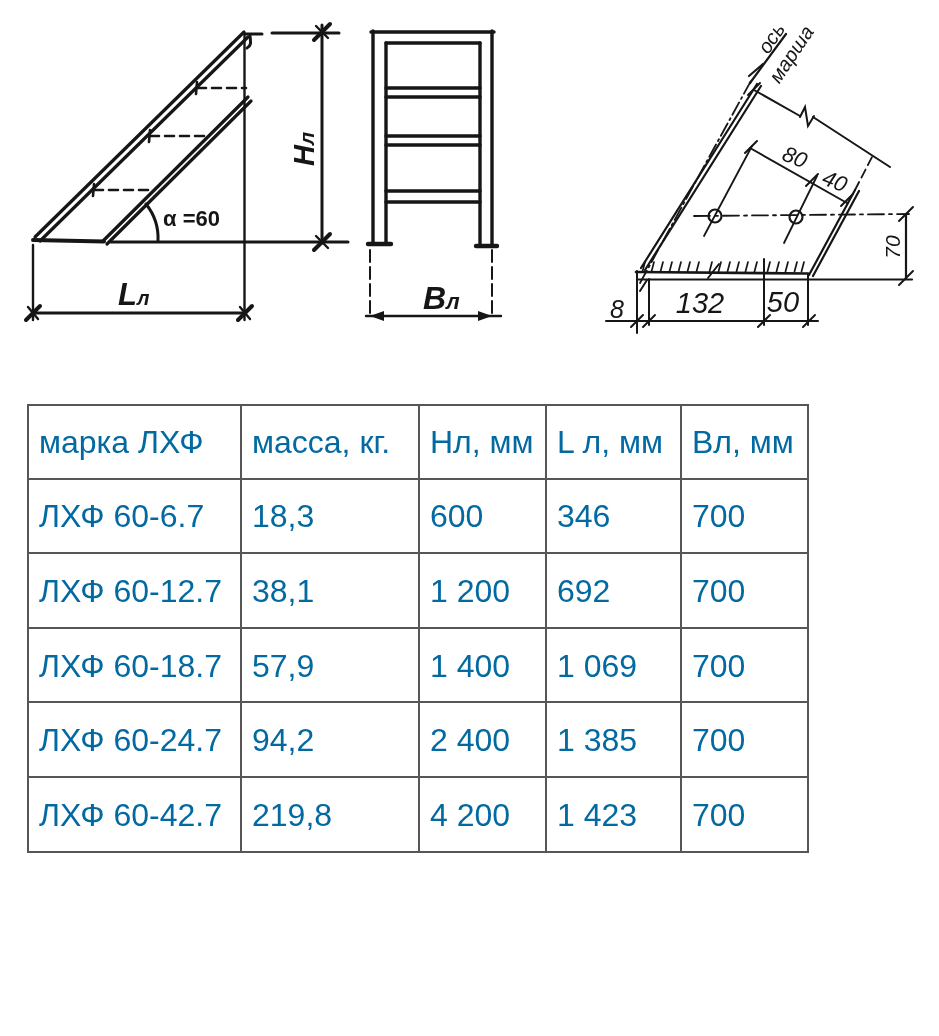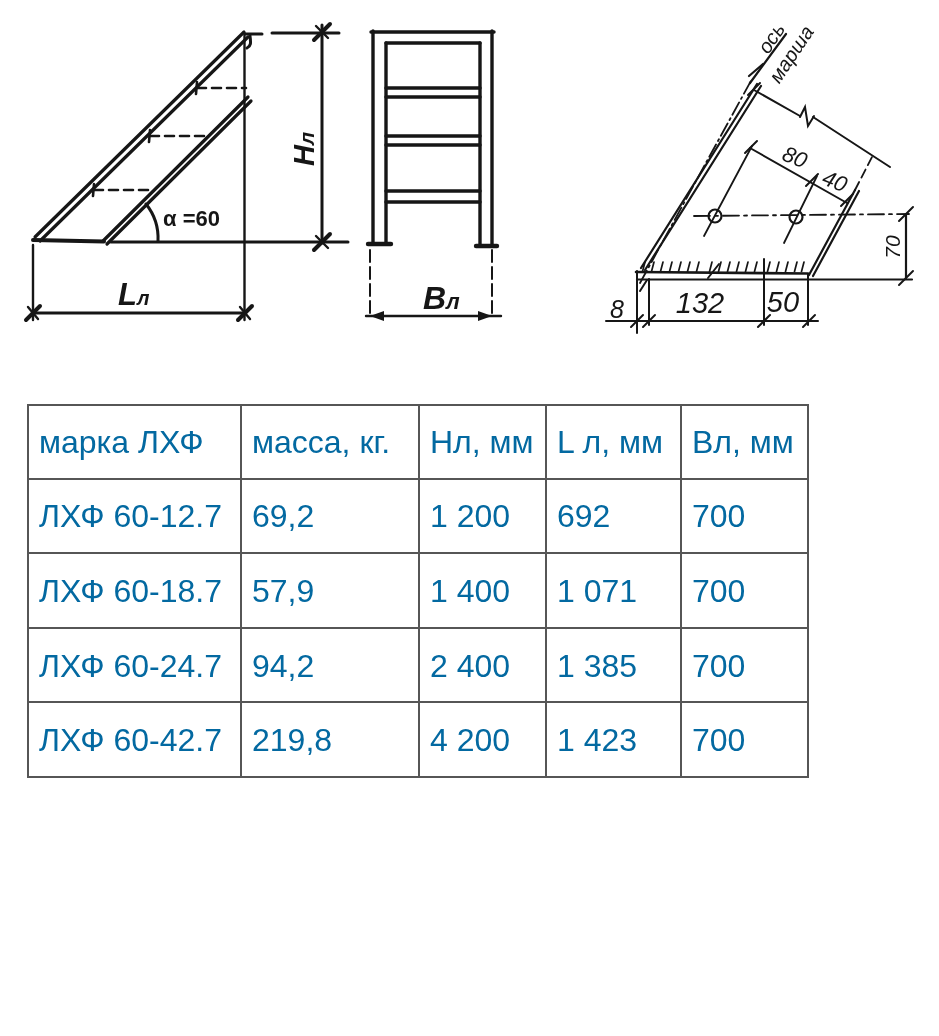--- a/index.html
+++ b/index.html
@@ -231,34 +231,41 @@
 
 <tbody>
         <tr>
           <td>марка ЛХФ</td>
           <td>масса, кг.</td>
           <td>Нл, мм</td>
           <td>L л, мм</td>
           <td>Вл, мм</td>
         </tr>
 
+<tr>
+          <td>ЛХФ 60-6.7</td>
+          <td>18,3</td>
+          <td>600</td>
+          <td>346</td>
+          <td>700</td>
+        </tr>
 
 <tr>
           <td>ЛХФ 60-12.7</td>
-          <td>69,2</td>
+          <td>38,1</td>
           <td>1 200</td>
           <td>692</td>
           <td>700</td>
         </tr>
 
 <tr>
           <td>ЛХФ 60-18.7</td>
           <td>57,9</td>
           <td>1 400</td>
-          <td>1 071</td>
+          <td>1 069</td>
           <td>700</td>
         </tr>
 
 <tr>
           <td>ЛХФ 60-24.7</td>
           <td>94,2</td>
           <td>2 400</td>
           <td>1 385</td>
           <td>700</td>
         </tr>

